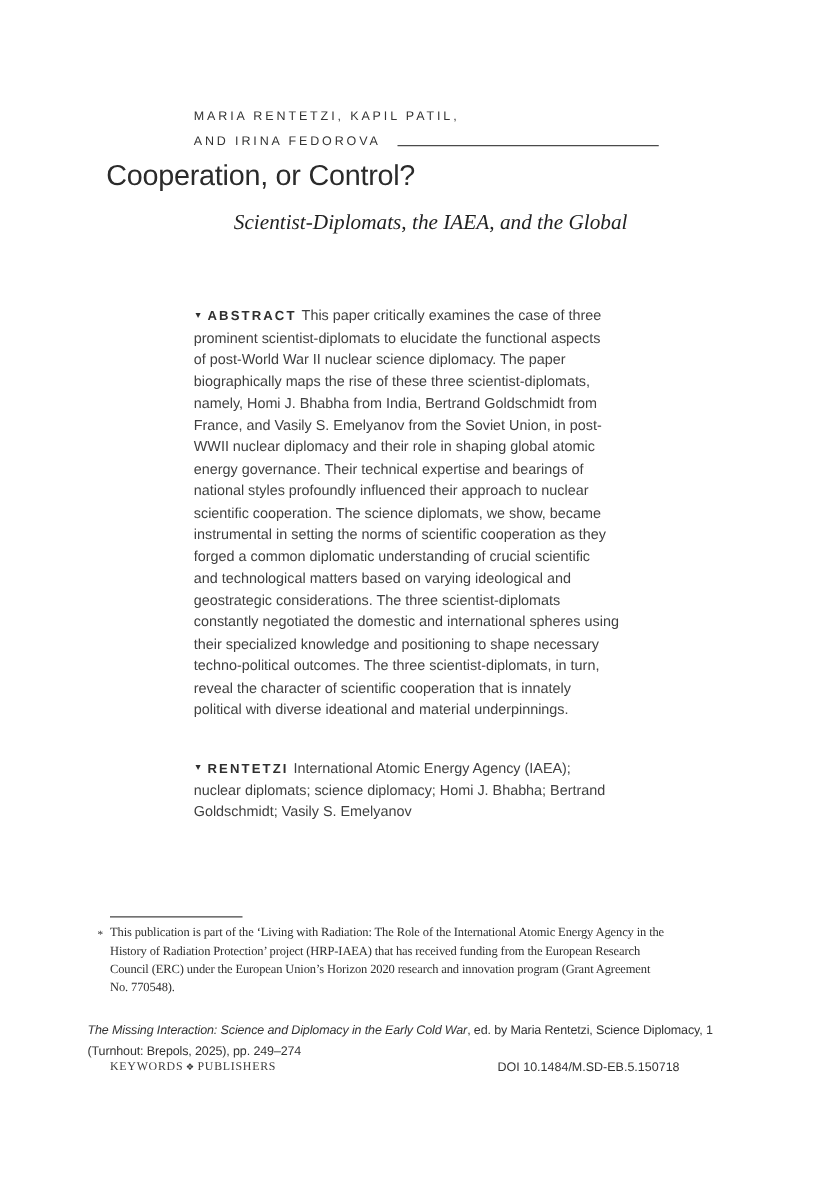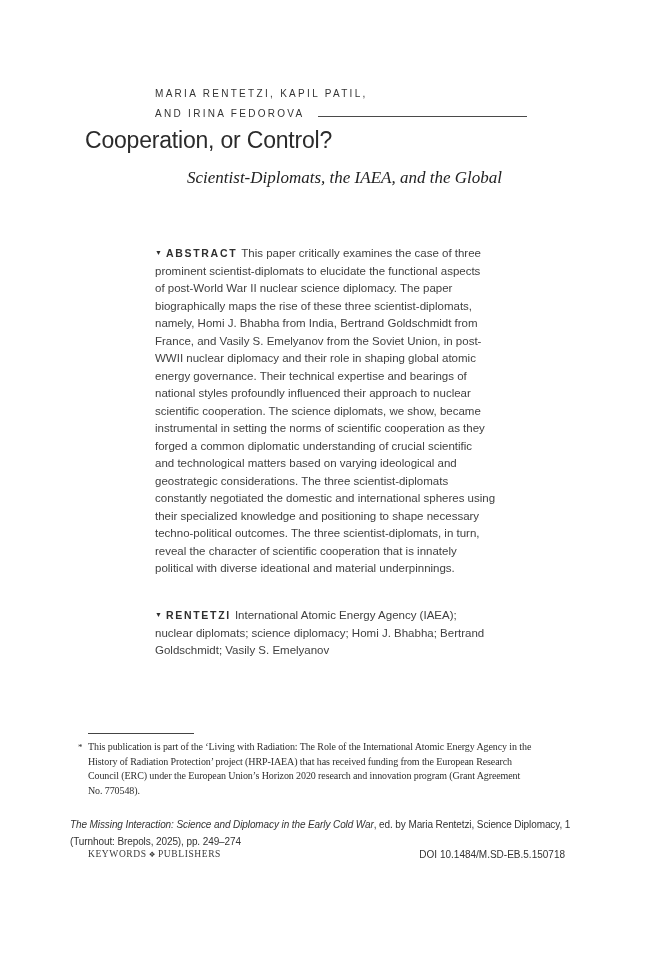--- a/index.html
+++ b/index.html
@@ -145,21 +145,20 @@
   }
   .publisher .mark {
     font-size: 7.5px;
     margin: 0 2px;
   }
   .doi {
     position: absolute;
     left: 398px;
     top: 849px;
     width: 167px;
-    text-align: right;
     font-size: 10px;
     color: #333333;
   }
 </style>
 </head>
 <body>
 
 <div class="page">
 
   <div class="authors">

